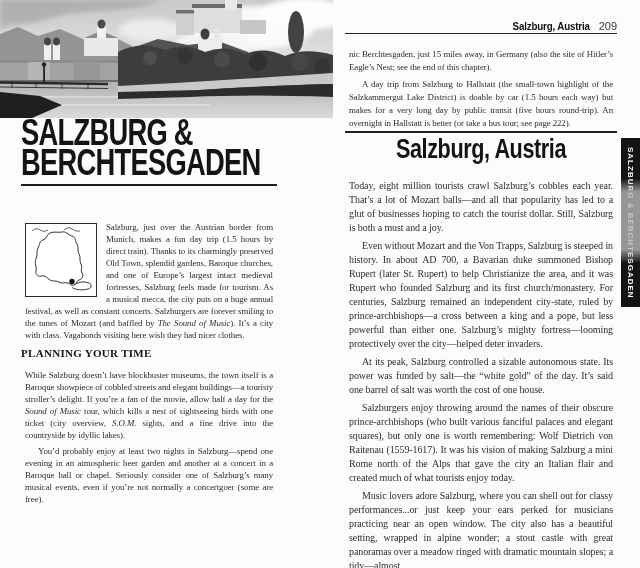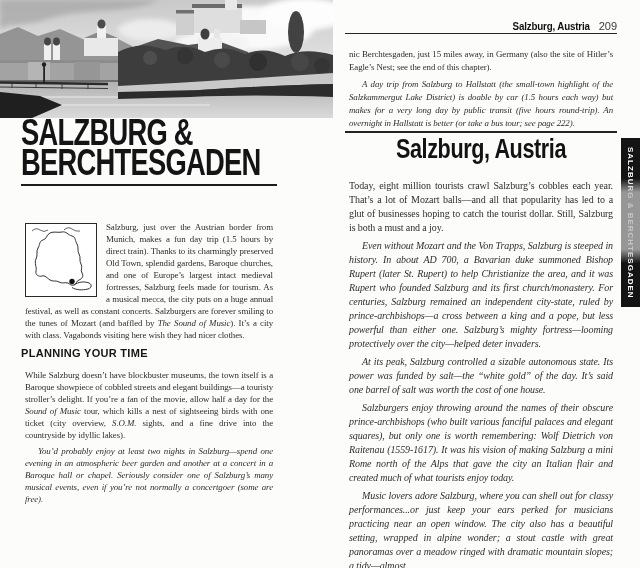--- a/index.html
+++ b/index.html
@@ -19,28 +19,28 @@
     font-size:36px;line-height:30px;letter-spacing:-1px;color:#141414;
     transform:scaleX(0.76);transform-origin:0 0;white-space:nowrap;
   }
   .chapter-title span{display:block;}
   .title-rule{position:absolute;left:21px;top:184px;width:256px;height:2px;background:#1c1c1c;}
   .left-body{
     position:absolute;left:21px;top:217px;width:256px;
     font-size:8.9px;line-height:12px;text-align:justify;letter-spacing:-0.1px;
   }
   .left-body p,.right-top p,.right-main p{margin:4px;}
-  .indent{text-indent:13px;font-style:italic;}
+  .indent{text-indent:13px;}
   .map-float{
     float:left;width:72px;height:74px;margin:2px 9px 5px 0;
     border:1.3px solid #2a2a2a;background:#fff;box-sizing:border-box;
   }
   .map-float svg{display:block;width:100%;height:100%;}
   .minor-heading{
-    font-family:Liberation Sans, sans-serif;font-weight:bold;
+    font-family:Liberation Serif, serif;font-weight:bold;
     font-size:11px;letter-spacing:0.3px;color:#161616;
     margin:6px 0 10px 0;text-align:left;text-indent:0;
   }
   
   .running-header{
     position:absolute;left:345px;top:16px;width:272px;text-align:right;
     font-family:"Liberation Sans", sans-serif;white-space:nowrap;
   }
   .rh-title{display:inline-block;font-weight:bold;font-size:11.5px;letter-spacing:-0.2px;color:#111;transform:scaleX(0.85);transform-origin:100% 50%;}
   .rh-page{display:inline-block;font-size:11px;color:#3a3a3a;margin-left:4px;}

